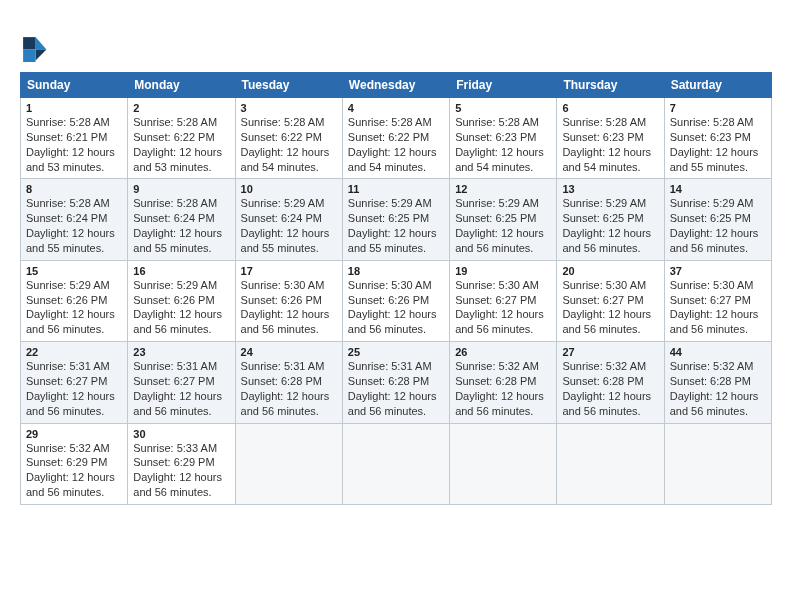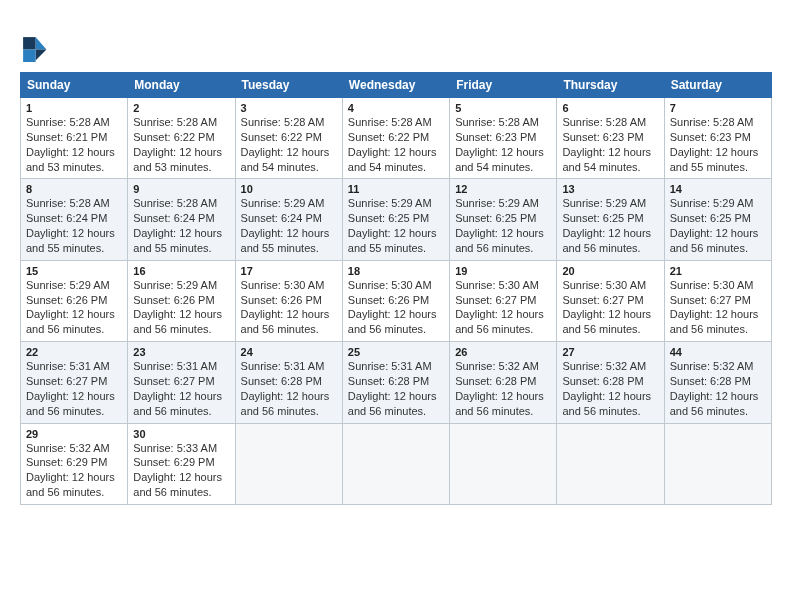--- a/index.html
+++ b/index.html
@@ -214,21 +214,21 @@
           </td>
           <td>
             <span class="day-num">19</span>
             <div class="day-info">Sunrise: 5:30 AM<br>Sunset: 6:27 PM<br>Daylight: 12 hours and 56 minutes.</div>
           </td>
           <td>
             <span class="day-num">20</span>
             <div class="day-info">Sunrise: 5:30 AM<br>Sunset: 6:27 PM<br>Daylight: 12 hours and 56 minutes.</div>
           </td>
           <td>
-            <span class="day-num">21</span>
+            <span class="day-num">37</span>
             <div class="day-info">Sunrise: 5:30 AM<br>Sunset: 6:27 PM<br>Daylight: 12 hours and 56 minutes.</div>
           </td>
         </tr>
         <tr>
           <td>
             <span class="day-num">22</span>
             <div class="day-info">Sunrise: 5:31 AM<br>Sunset: 6:27 PM<br>Daylight: 12 hours and 56 minutes.</div>
           </td>
           <td>
             <span class="day-num">23</span>

